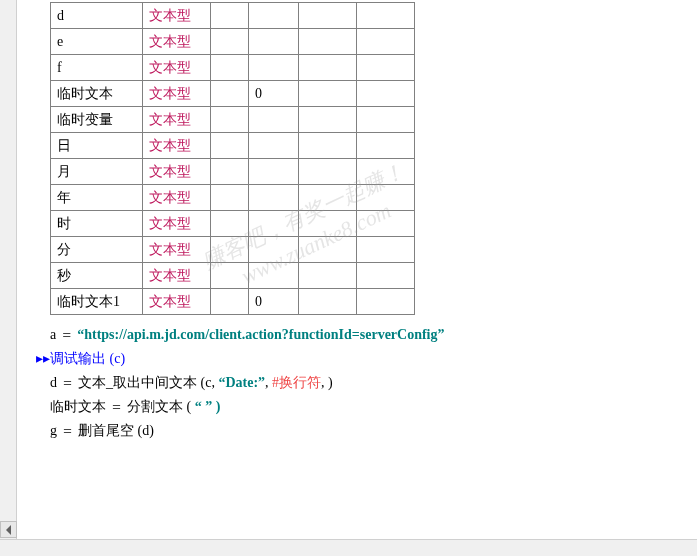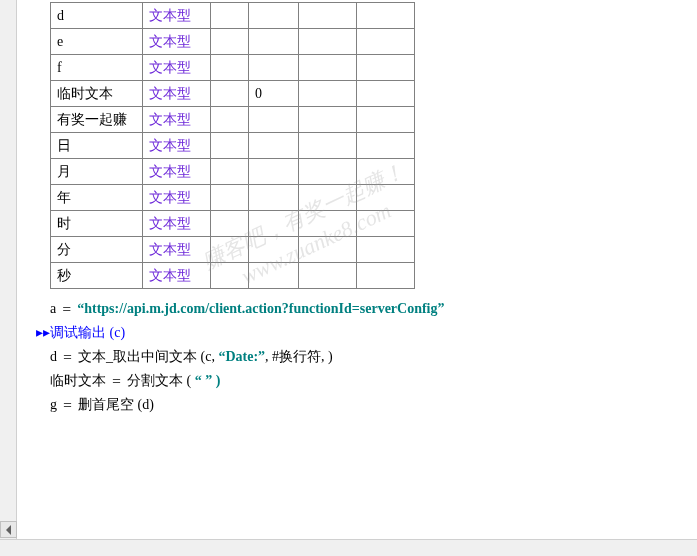--- a/index.html
+++ b/index.html
@@ -30,21 +30,21 @@
       padding: 3px 6px;
       height: 26px;
       vertical-align: middle;
       font-size: 14px;
     }
     .var-table .col-name {
       width: 92px;
     }
     .var-table .col-type {
       width: 68px;
-      color: #6d28d9;
+      color: #be185d;
     }
     .var-table .col-blank1 {
       width: 38px;
     }
     .var-table .col-val {
       width: 50px;
     }
     .var-table .col-blank2 {
       width: 58px;
     }
@@ -60,21 +60,21 @@
       white-space: nowrap;
     }
     .op {
       color: #000;
     }
     .str {
       color: #008080;
       font-weight: bold;
     }
     .kw {
-      color: #000000;
+      color: #ef4444;
     }
     .marker {
       color: #0000ff;
       position: relative;
       left: -14px;
       display: inline-block;
       width: 0;
     }
     .dbg {
       color: #0000ff;
@@ -168,21 +168,21 @@
         </tr>
         <tr>
           <td class="col-name">临时文本</td>
           <td class="col-type">文本型</td>
           <td class="col-blank1"></td>
           <td class="col-val">0</td>
           <td class="col-blank2"></td>
           <td class="col-blank3"></td>
         </tr>
         <tr>
-          <td class="col-name">有奖一起赚</td>
+          <td class="col-name">临时变量</td>
           <td class="col-type">文本型</td>
           <td class="col-blank1"></td>
           <td class="col-val"></td>
           <td class="col-blank2"></td>
           <td class="col-blank3"></td>
         </tr>
         <tr>
           <td class="col-name">日</td>
           <td class="col-type">文本型</td>
           <td class="col-blank1"></td>
@@ -220,20 +220,28 @@
           <td class="col-blank1"></td>
           <td class="col-val"></td>
           <td class="col-blank2"></td>
           <td class="col-blank3"></td>
         </tr>
         <tr>
           <td class="col-name">秒</td>
           <td class="col-type">文本型</td>
           <td class="col-blank1"></td>
           <td class="col-val"></td>
+          <td class="col-blank2"></td>
+          <td class="col-blank3"></td>
+        </tr>
+        <tr>
+          <td class="col-name">临时文本1</td>
+          <td class="col-type">文本型</td>
+          <td class="col-blank1"></td>
+          <td class="col-val">0</td>
           <td class="col-blank2"></td>
           <td class="col-blank3"></td>
         </tr>
       </tbody>
   </table>
 
   <div class="code-area">
     <div class="code-line">
       <span>a</span><span class="op"> ＝ </span><span class="str">“https://api.m.jd.com/client.action?functionId=serverConfig”</span>
     </div>

